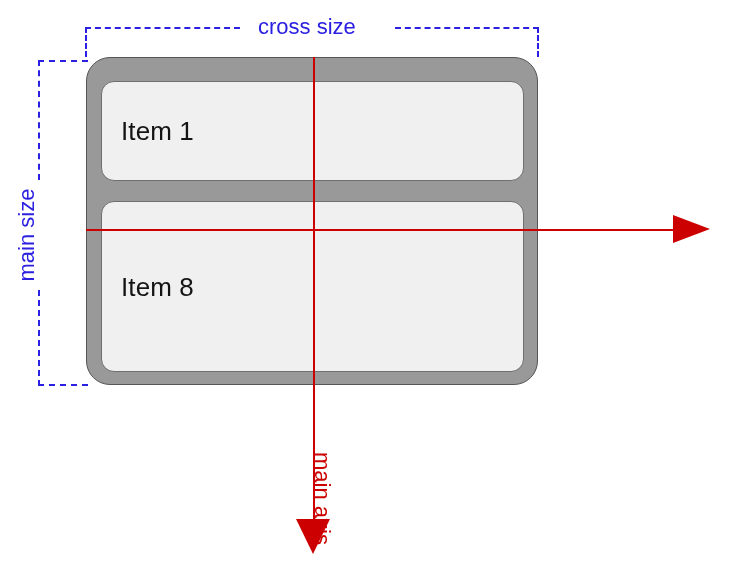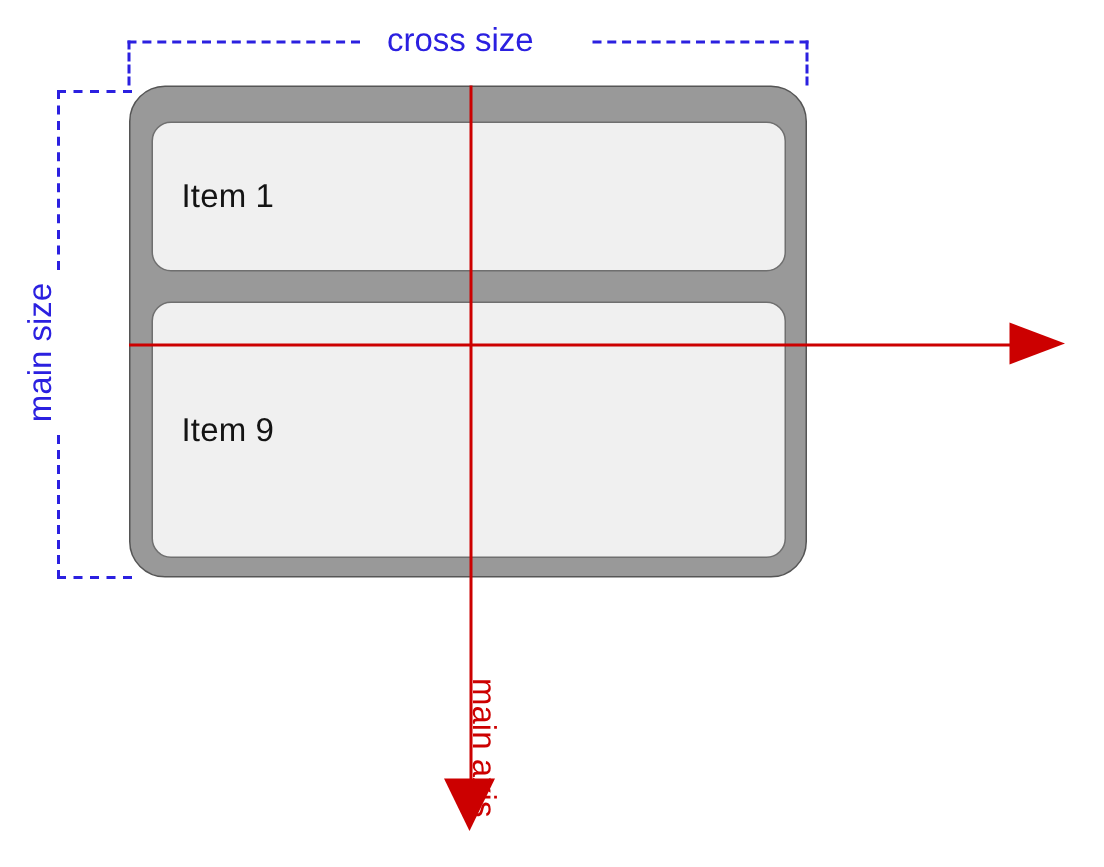--- a/index.html
+++ b/index.html
@@ -38,21 +38,21 @@
     border: 1px solid #6f6f6f;
     border-radius: 13px;
     width: 423px;
     display: flex;
     align-items: center;
   }
   .flex-item-1 { top: 23px;  height: 100px; }
   .flex-item-2 { top: 143px; height: 171px; }
 
   .item-label {
-    font-size: 22px;
+    font-size: 26px;
     color: #141414;
     padding-left: 19px;
     line-height: 1;
     letter-spacing: 0.1px;
   }
 
   
   .dash-h {
     position: absolute;
     height: 0;
@@ -170,21 +170,21 @@
   <div class="dash-v" id="main-size-line-bottom"></div>
   <div class="dash-h" id="main-size-tick-top"></div>
   <div class="dash-h" id="main-size-tick-bottom"></div>
   <div class="blue-label" id="main-size-label">main size</div>
 
   <div class="flex-container">
     <div class="flex-item flex-item-1">
       <span class="item-label">Item 1</span>
     </div>
     <div class="flex-item flex-item-2">
-      <span class="item-label">Item 9</span>
+      <span class="item-label">Item 8</span>
     </div>
   </div>
 
   <div class="axis-line-h" id="cross-axis-line"></div>
   <div class="arrowhead" id="cross-axis-arrowhead"></div>
 
   <div class="axis-line-v" id="main-axis-line"></div>
   <div class="arrowhead" id="main-axis-arrowhead"></div>
   <div class="red-label" id="main-axis-label">main axis</div>
 

